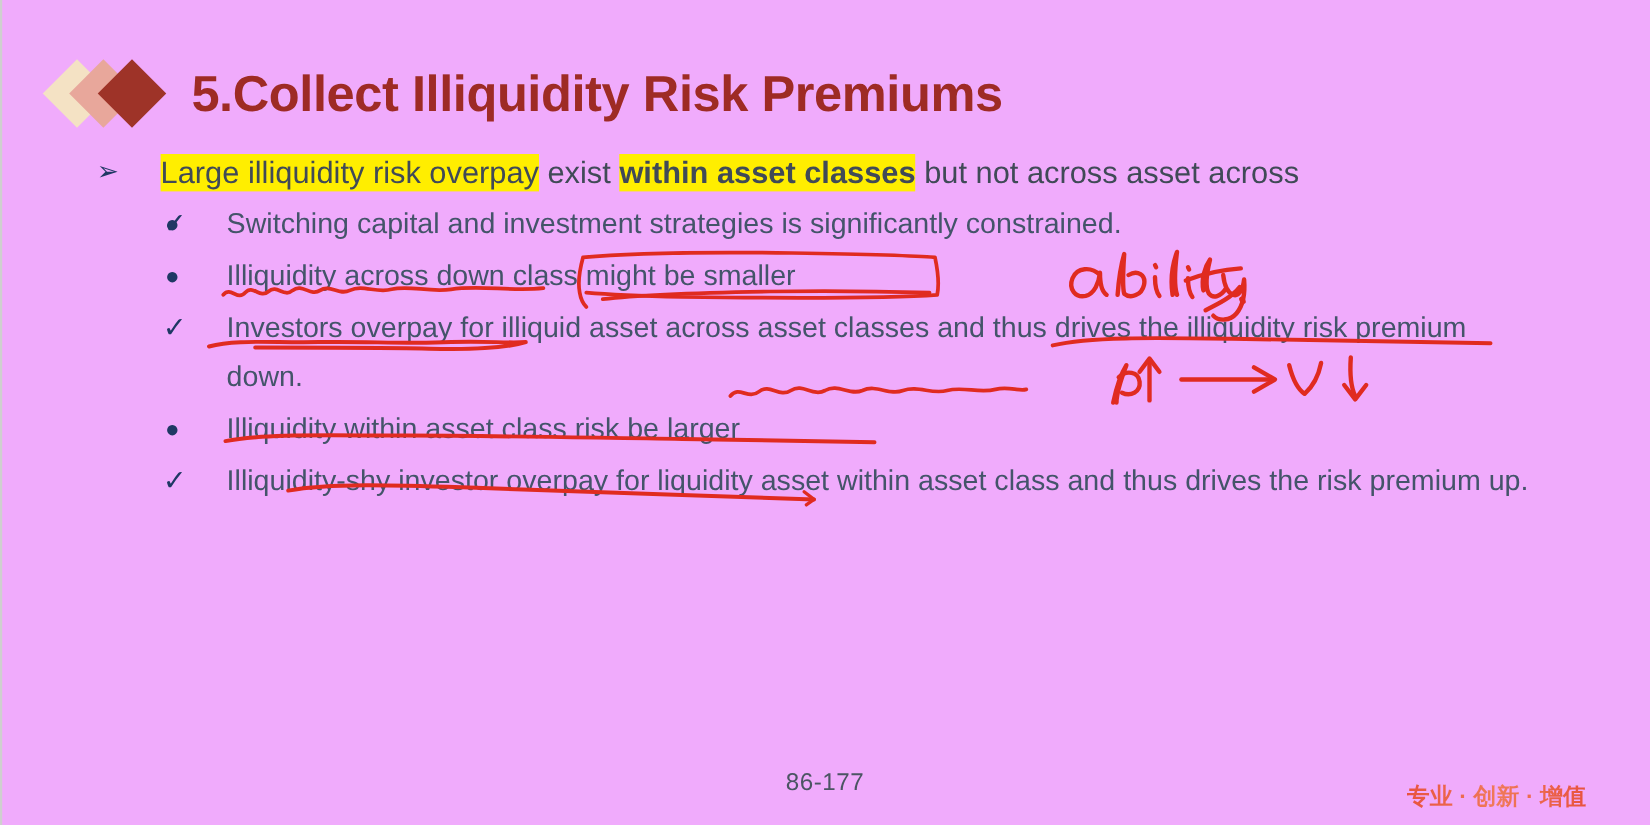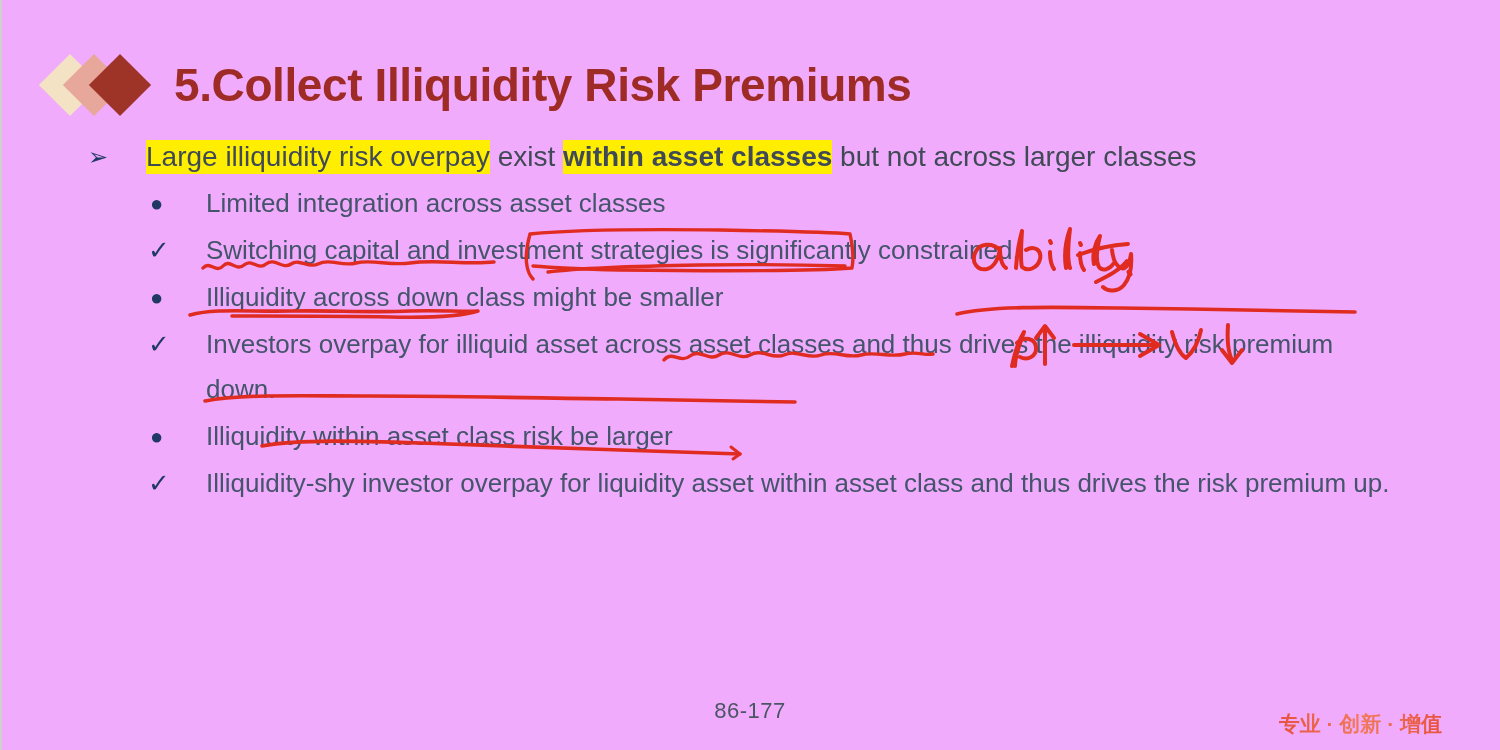--- a/index.html
+++ b/index.html
@@ -174,25 +174,25 @@
       <div class="diamond d1"></div>
       <div class="diamond d2"></div>
       <div class="diamond d3"></div>
     </div>
     <div id="title-text">5.Collect Illiquidity Risk Premiums</div>
   </div>
 
   <div id="body">
 
     <div class="lvl1">
-      <span class="marker">➢</span><span class="hl">Large illiquidity risk overpay</span><span> exist </span><span class="hl bold">within asset classes</span><span> but not across larger classes</span>
-    </div>
-
-    <div class="lvl2">
-      <span class="marker">●</span><span>Limited integration across asset classes</span>
+      <span class="marker">➢</span><span class="hl">Large illiquidity risk overpay</span><span> exist </span><span class="hl bold">within asset classes</span><span> but not across asset across</span>
+    </div>
+
+    <div class="lvl2">
+      <span class="marker">●</span>
     </div>
 
     <div class="lvl2">
       <span class="marker check">✓</span><span>Switching capital and investment strategies is significantly constrained.</span>
     </div>
 
     <div class="lvl2">
       <span class="marker">●</span><span>Illiquidity across down class might be smaller</span>
     </div>
 

